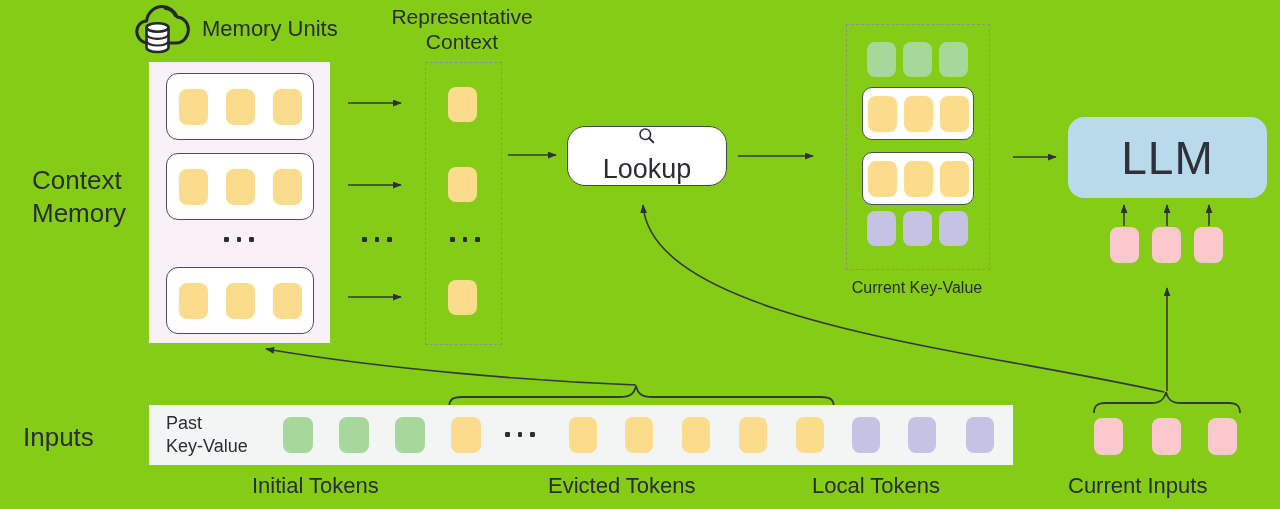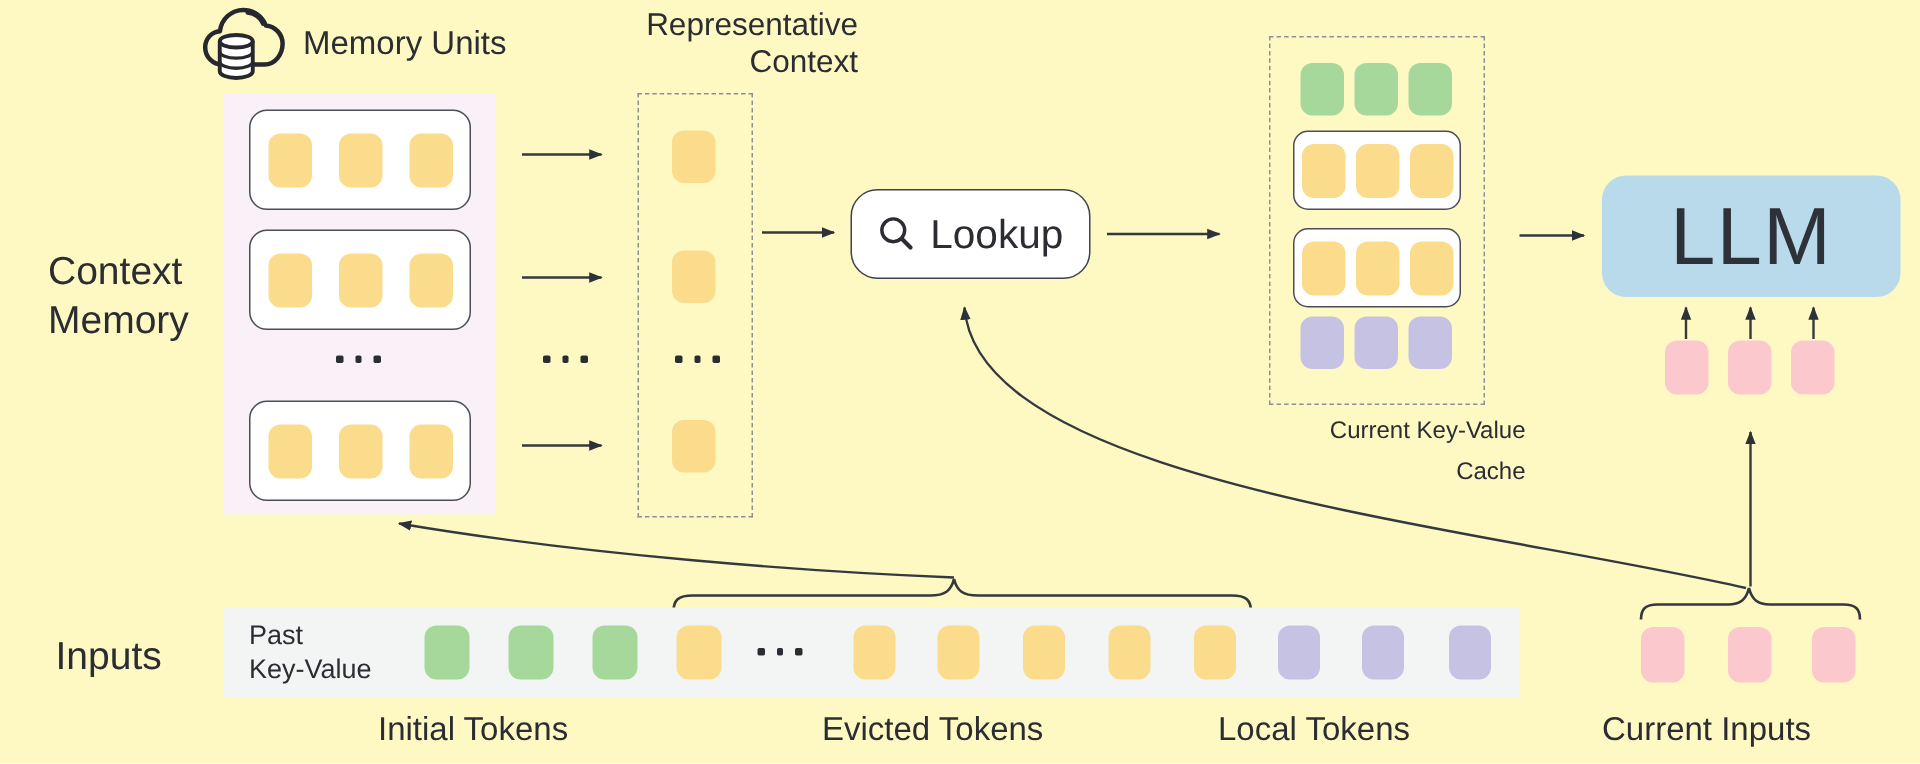--- a/index.html
+++ b/index.html
@@ -1,24 +1,24 @@
 <!DOCTYPE html>
 <html><head>
 <meta charset="utf-8">
 <style>
   html,body{margin:0;padding:0;background:#fff;}
   .stage{
-    position:relative;width:1280px;height:509px;background:#fef9c3;
+    position:relative;width:1280px;height:509px;background:#84cc16;
     font-family:"Liberation Sans","DejaVu Sans",sans-serif;color:#2b2d33;
     overflow:hidden;
   }
   .abs{position:absolute;}
   .overlay{position:absolute;left:0;top:0;pointer-events:none;}
   .lbl{position:absolute;color:#2b2d33;}
-  .center{text-align:right;}
+  .center{text-align:center;}
   
   .tok{position:absolute;width:29px;height:36px;border-radius:8px;}
   .tok.yellow{background:#fbdc8c;}
   .tok.green{background:#a6d79b;}
   .tok.purple{background:#c6c2e4;}
   .tok.pink{background:#fbc9cd;}
   
   .memory-panel{position:absolute;left:149px;top:62px;width:181px;height:281px;background:#faf0f8;}
   .munit{
     position:absolute;left:166px;width:146px;height:65px;background:#fff;
@@ -38,27 +38,27 @@
     border:1.3px solid #4b4e57;border-radius:10px;
     display:flex;align-items:center;justify-content:center;gap:7px;
   }
   .ybox .t{width:29px;height:36px;border-radius:8px;background:#fbdc8c;}
   .cache-row .t{width:29px;height:35px;border-radius:8px;}
   
   .lookup{
     position:absolute;left:567px;top:126px;width:158px;height:58px;background:#fff;
     border:1.6px solid #3f434c;border-radius:18px;
     display:flex;align-items:center;justify-content:center;gap:9px;
-    font-size:27px;color:#2b2d33;
+    font-size:27px;color:#2b2d33;flex-direction:column;
   }
   
   .llm{
     position:absolute;left:1068px;top:117px;width:199px;height:81px;background:#b9daeb;
     border-radius:16px;display:flex;align-items:center;justify-content:center;
-    font-size:54px;letter-spacing:1px;color:#2e3138;
+    font-size:46px;letter-spacing:1px;color:#2e3138;
   }
   
   .input-bar{position:absolute;left:149px;top:405px;width:864px;height:60px;background:#f3f5f5;}
   .bar-tok{position:absolute;top:417px;width:30px;height:36px;border-radius:8px;}
   .bar-tok.sm{width:28px;}
   .bot-lbl{position:absolute;top:473px;width:200px;text-align:left;font-size:22px;}
   .big{font-size:26px;line-height:33px;}
 </style>
 </head>
 <body>
@@ -169,31 +169,30 @@
     <div class="t"></div>
     <div class="t"></div>
   </div>
   <div class="cache-row" style="left:867px;top:211px;">
     <div class="t tok purple" style="position:static;"></div>
     <div class="t tok purple" style="position:static;"></div>
     <div class="t tok purple" style="position:static;"></div>
   </div>
   <div class="lbl center" style="left:817px;top:274px;width:200px;font-size:16px;line-height:27px;">
     <div>Current Key-Value</div>
-    <div>Cache</div>
   </div>
 
   <div class="llm">
     <span>LLM</span>
   </div>
   <div class="tok pink" style="left:1110px;top:227px;"></div>
   <div class="tok pink" style="left:1152px;top:227px;"></div>
   <div class="tok pink" style="left:1194px;top:227px;"></div>
 
-  <div class="lbl big" style="left:37px;top:421px;">Inputs</div>
+  <div class="lbl big" style="left:23px;top:421px;">Inputs</div>
   <div class="input-bar"></div>
   <div class="lbl" style="left:166px;top:412px;font-size:18px;line-height:23px;">
     <div>Past</div>
     <div>Key-Value</div>
   </div>
 
   <div class="bar-tok tok green" style="left:283px;"></div>
   <div class="bar-tok tok green" style="left:339px;"></div>
   <div class="bar-tok tok green" style="left:395px;"></div>
   <div class="bar-tok tok yellow" style="left:451px;"></div>

